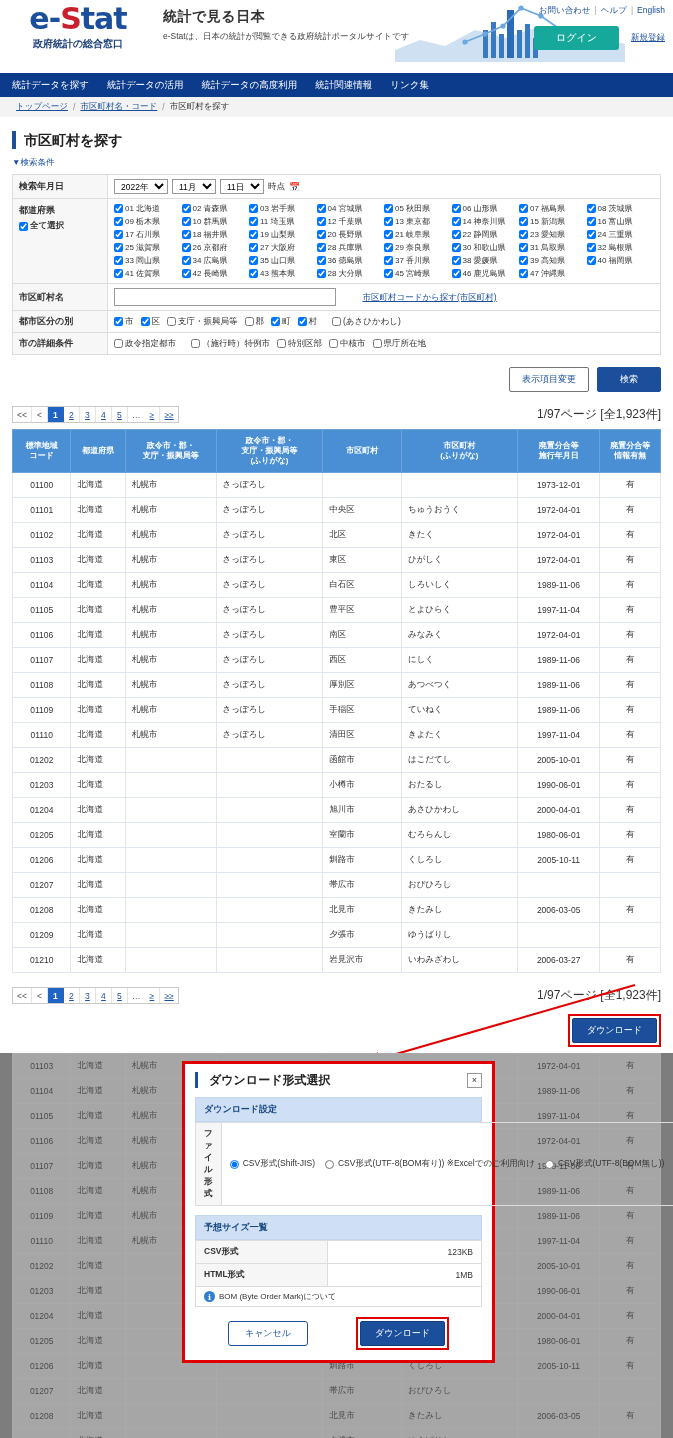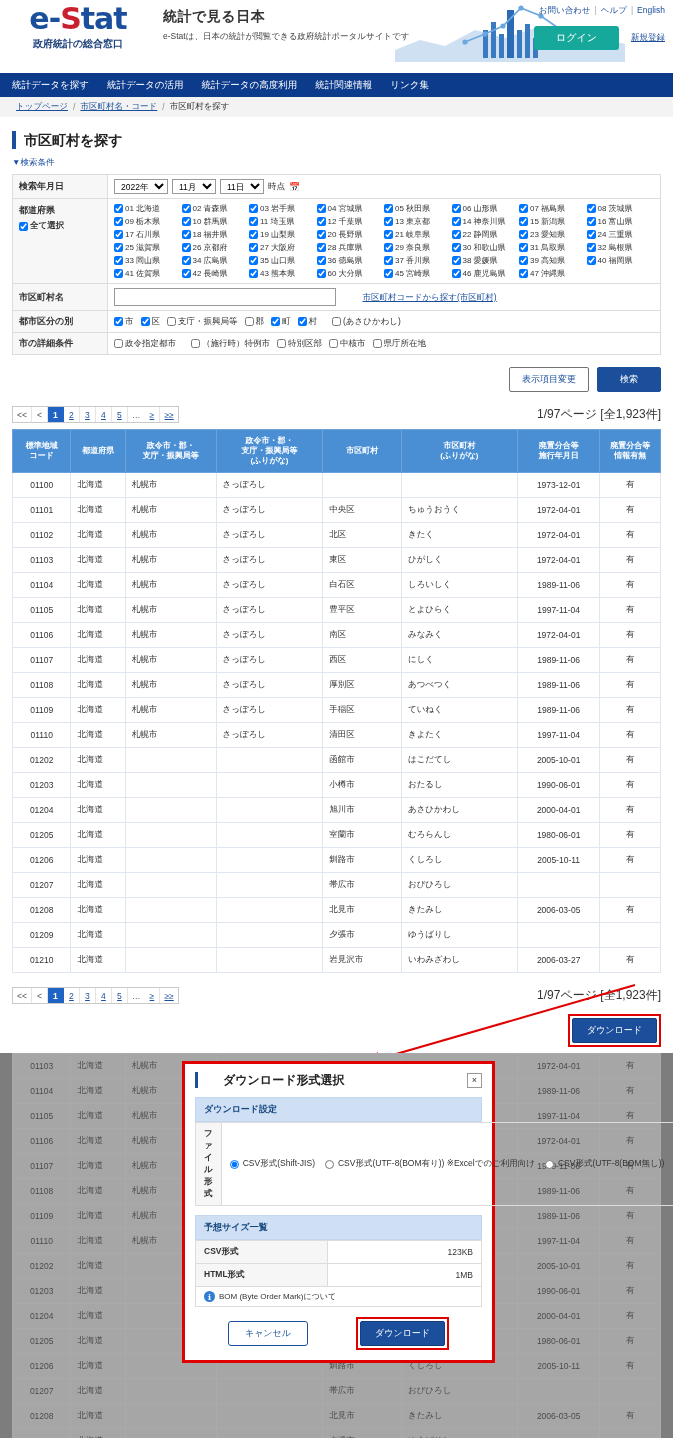--- a/index.html
+++ b/index.html
@@ -214,21 +214,21 @@
   .modal {
     position: absolute; left: 182px; top: 8px;
     width: 313px;
     background: #ffffff; border: 3px solid #e00000;
     z-index: 20;
   }
   .modal-inner { padding: 8px 10px 10px 10px; }
   .modal-head { display: flex; align-items: center; justify-content: space-between; }
   .modal-title {
     font-size: 12px; font-weight: bold; color: #222;
-    border-left: 3px solid #1b4f9c; padding-left: 25px; line-height: 16px;
+    border-left: 3px solid #1b4f9c; padding-left: 11px; line-height: 16px;
   }
   .modal-close {
     width: 15px; height: 15px; border: 1px solid #999; background: #fff;
     font-size: 9px; line-height: 13px; text-align: center; cursor: pointer;
     color: #333; font-family: inherit; padding: 0;
   }
   .sec-head {
     background: #cfe0f5; color: #17477f; font-size: 9px; font-weight: bold;
     padding: 5px 8px; margin-top: 9px; border: 1px solid #c2d6ef;
   }
@@ -518,21 +518,21 @@
             <label class="pref-item">
               <input type="checkbox" checked="" style="">
               <span>42 長崎県</span>
             </label>
             <label class="pref-item">
               <input type="checkbox" checked="" style="">
               <span>43 熊本県</span>
             </label>
             <label class="pref-item">
               <input type="checkbox" checked="" style="">
-              <span>60 大分県</span>
+              <span>28 大分県</span>
             </label>
             <label class="pref-item">
               <input type="checkbox" checked="" style="">
               <span>45 宮崎県</span>
             </label>
             <label class="pref-item">
               <input type="checkbox" checked="" style="">
               <span>46 鹿児島県</span>
             </label>
             <label class="pref-item">

